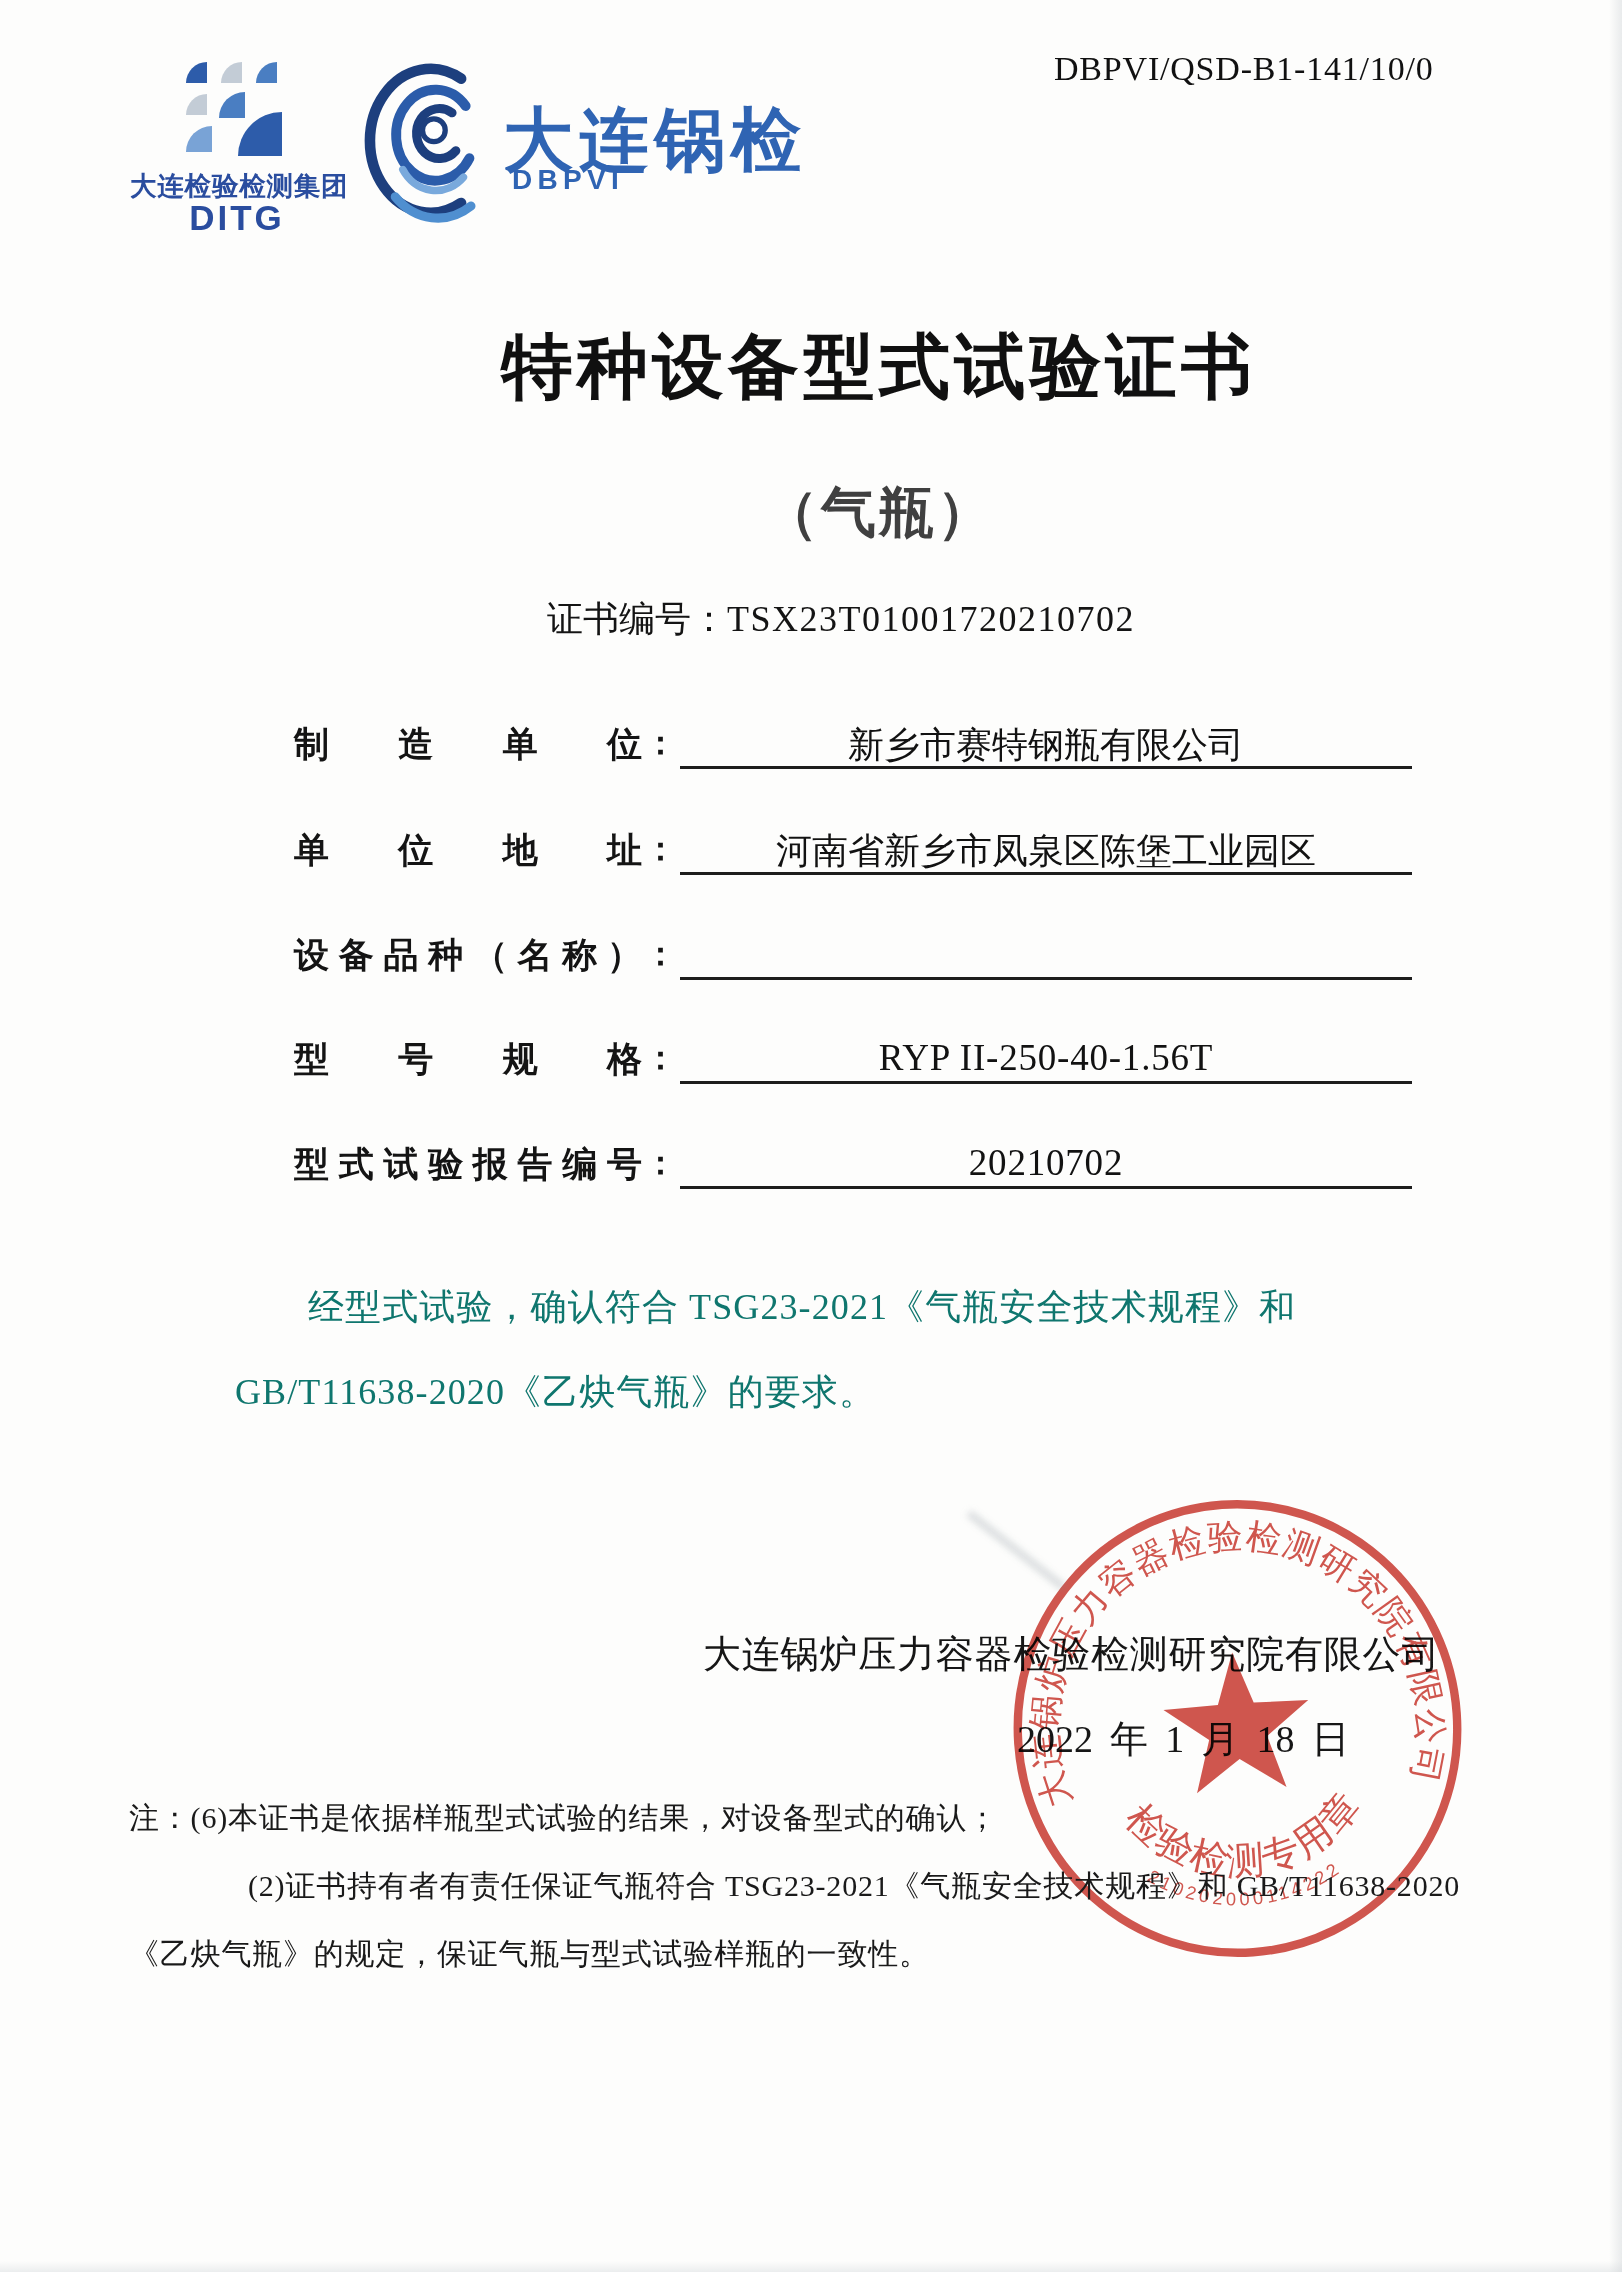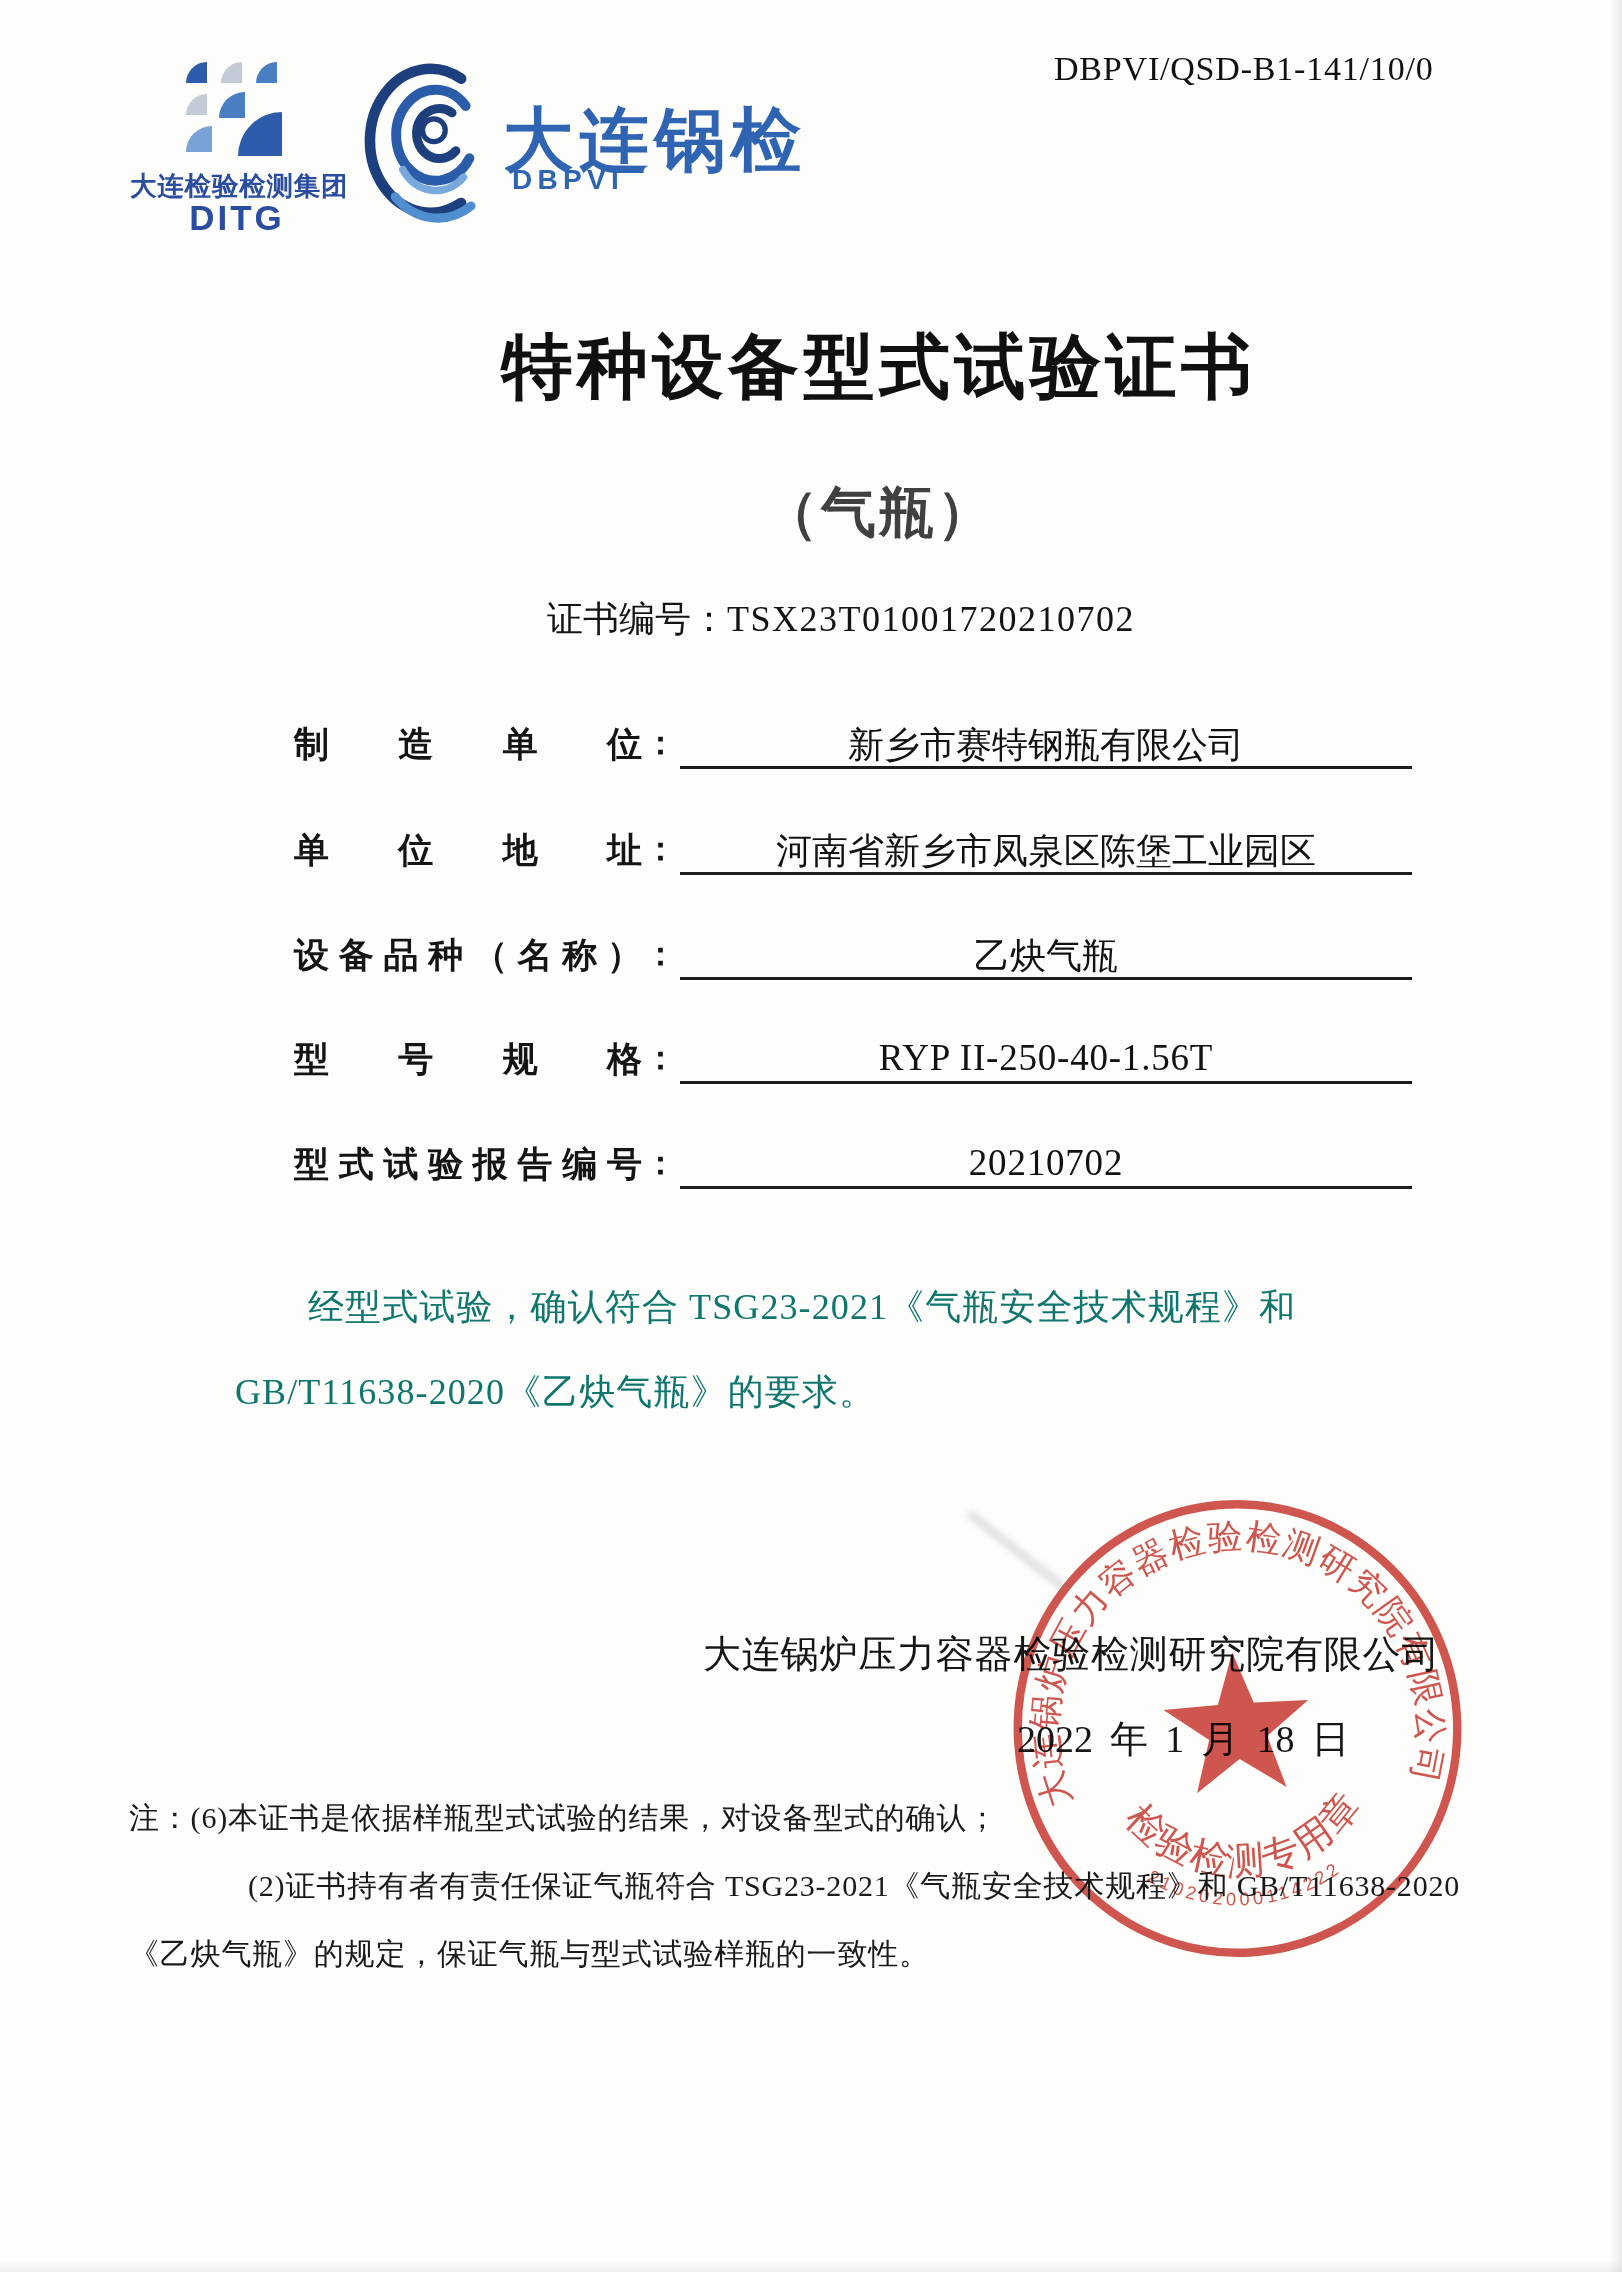--- a/index.html
+++ b/index.html
@@ -120,21 +120,20 @@
 </div>
 <div class="abs field-row row2">
   <div class="field-label">单位地址</div>
   <div class="field-colon">：</div>
   <div class="field-value">河南省新乡市凤泉区陈堡工业园区</div>
   <div class="field-underline"></div>
 </div>
 <div class="abs field-row row3">
   <div class="field-label">设备品种（名称）</div>
   <div class="field-colon">：</div>
-  <div class="field-value">乙炔气瓶</div>
   <div class="field-underline"></div>
 </div>
 <div class="abs field-row row4">
   <div class="field-label">型号规格</div>
   <div class="field-colon">：</div>
   <div class="field-value serifnum">RYP II-250-40-1.56T</div>
   <div class="field-underline"></div>
 </div>
 <div class="abs field-row row5">
   <div class="field-label">型式试验报告编号</div>

